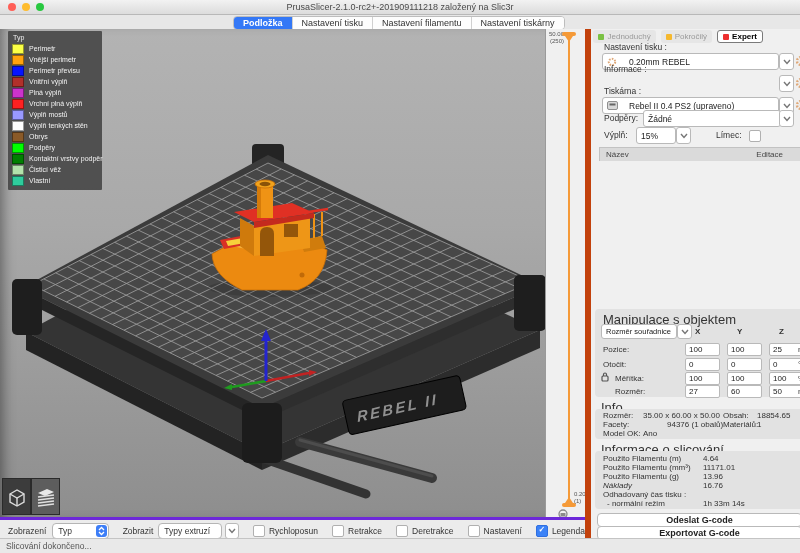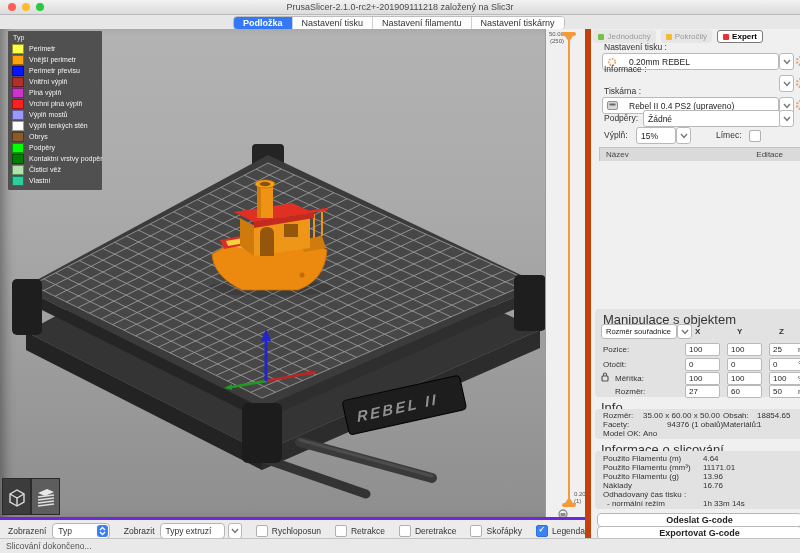--- a/index.html
+++ b/index.html
@@ -439,21 +439,21 @@
 
   
   <div class="abs ptitle" style="left:10px;top:413px;">Informace o slicování</div>
   <div class="abs panel" style="left:4px;top:422px;width:209px;height:58px;">
     <div class="abs irow" style="left:8px;top:3px;">Použito Filamentu (m)</div>
     <div class="abs irow" style="left:108px;top:3px;">4.64</div>
     <div class="abs irow" style="left:8px;top:12px;">Použito Filamentu (mm³)</div>
     <div class="abs irow" style="left:108px;top:12px;">11171.01</div>
     <div class="abs irow" style="left:8px;top:21px;">Použito Filamentu (g)</div>
     <div class="abs irow" style="left:108px;top:21px;">13.96</div>
-    <div class="abs irow" style="left:8px;top:30px;">Náklady</div>
+    <div class="abs irow" style="left:8px;top:30px;font-style:italic;">Náklady</div>
     <div class="abs irow" style="left:108px;top:30px;">16.76</div>
     <div class="abs irow" style="left:8px;top:39px;">Odhadovaný čas tisku :</div>
     <div class="abs irow" style="left:12px;top:48px;">- normální režim</div>
     <div class="abs irow" style="left:108px;top:48px;">1h 33m 14s</div>
   </div>
 
   
   <div class="abs gbtn" style="left:6px;top:484px;width:203px;">Odeslat G-code</div>
   <div class="abs gbtn" style="left:6px;top:497px;width:203px;">Exportovat G-code</div>
 </div>
@@ -486,21 +486,21 @@
   <div class="chk">
       <span class="cb"></span>
       <span class="t">Retrakce</span>
     </div>
   <div class="chk">
       <span class="cb"></span>
       <span class="t">Deretrakce</span>
     </div>
   <div class="chk">
       <span class="cb"></span>
-      <span class="t">Skořápky</span>
+      <span class="t">Nastavení</span>
     </div>
   <div class="chk">
       <span class="cb on"></span>
       <span class="t">Legenda</span>
     </div>
 </div>
 
 <div id="statusbar" class="abs">
   <span>Slicování dokončeno...</span>
 </div>

